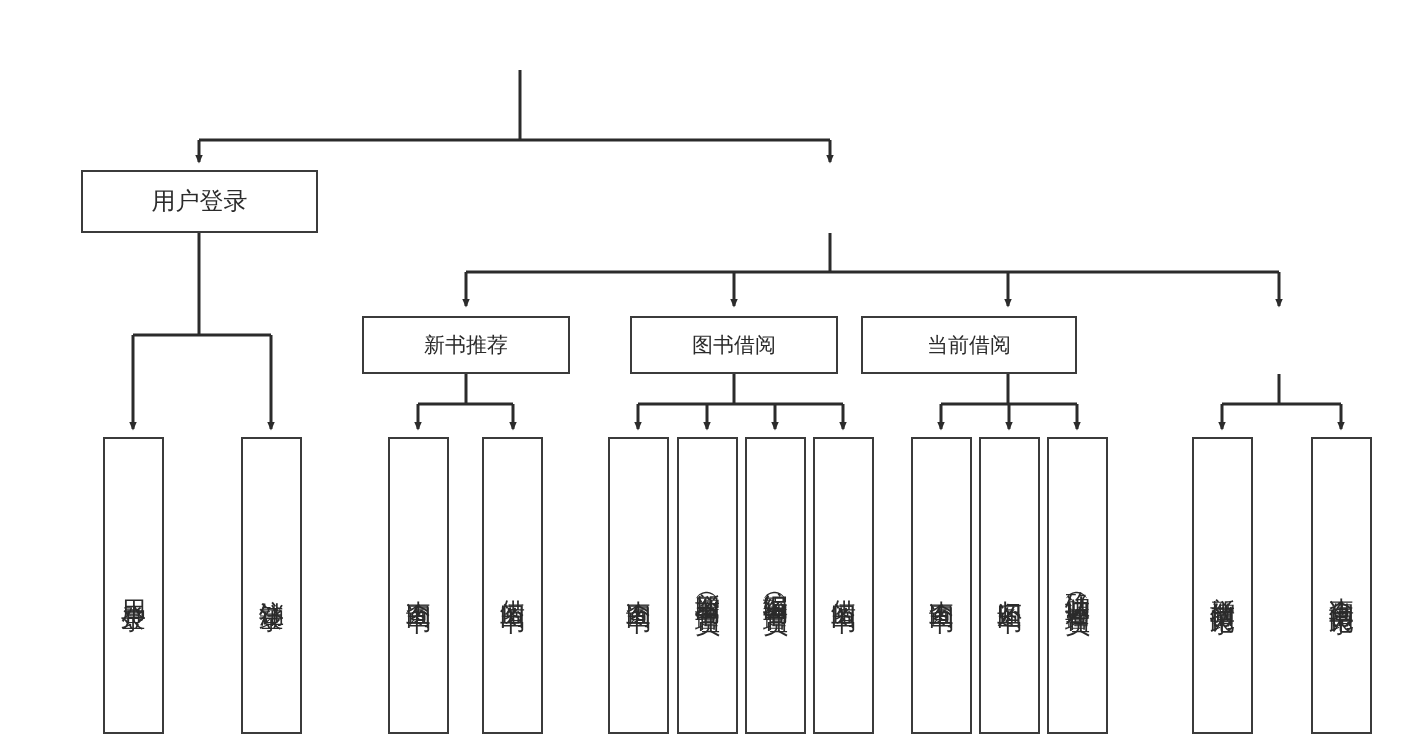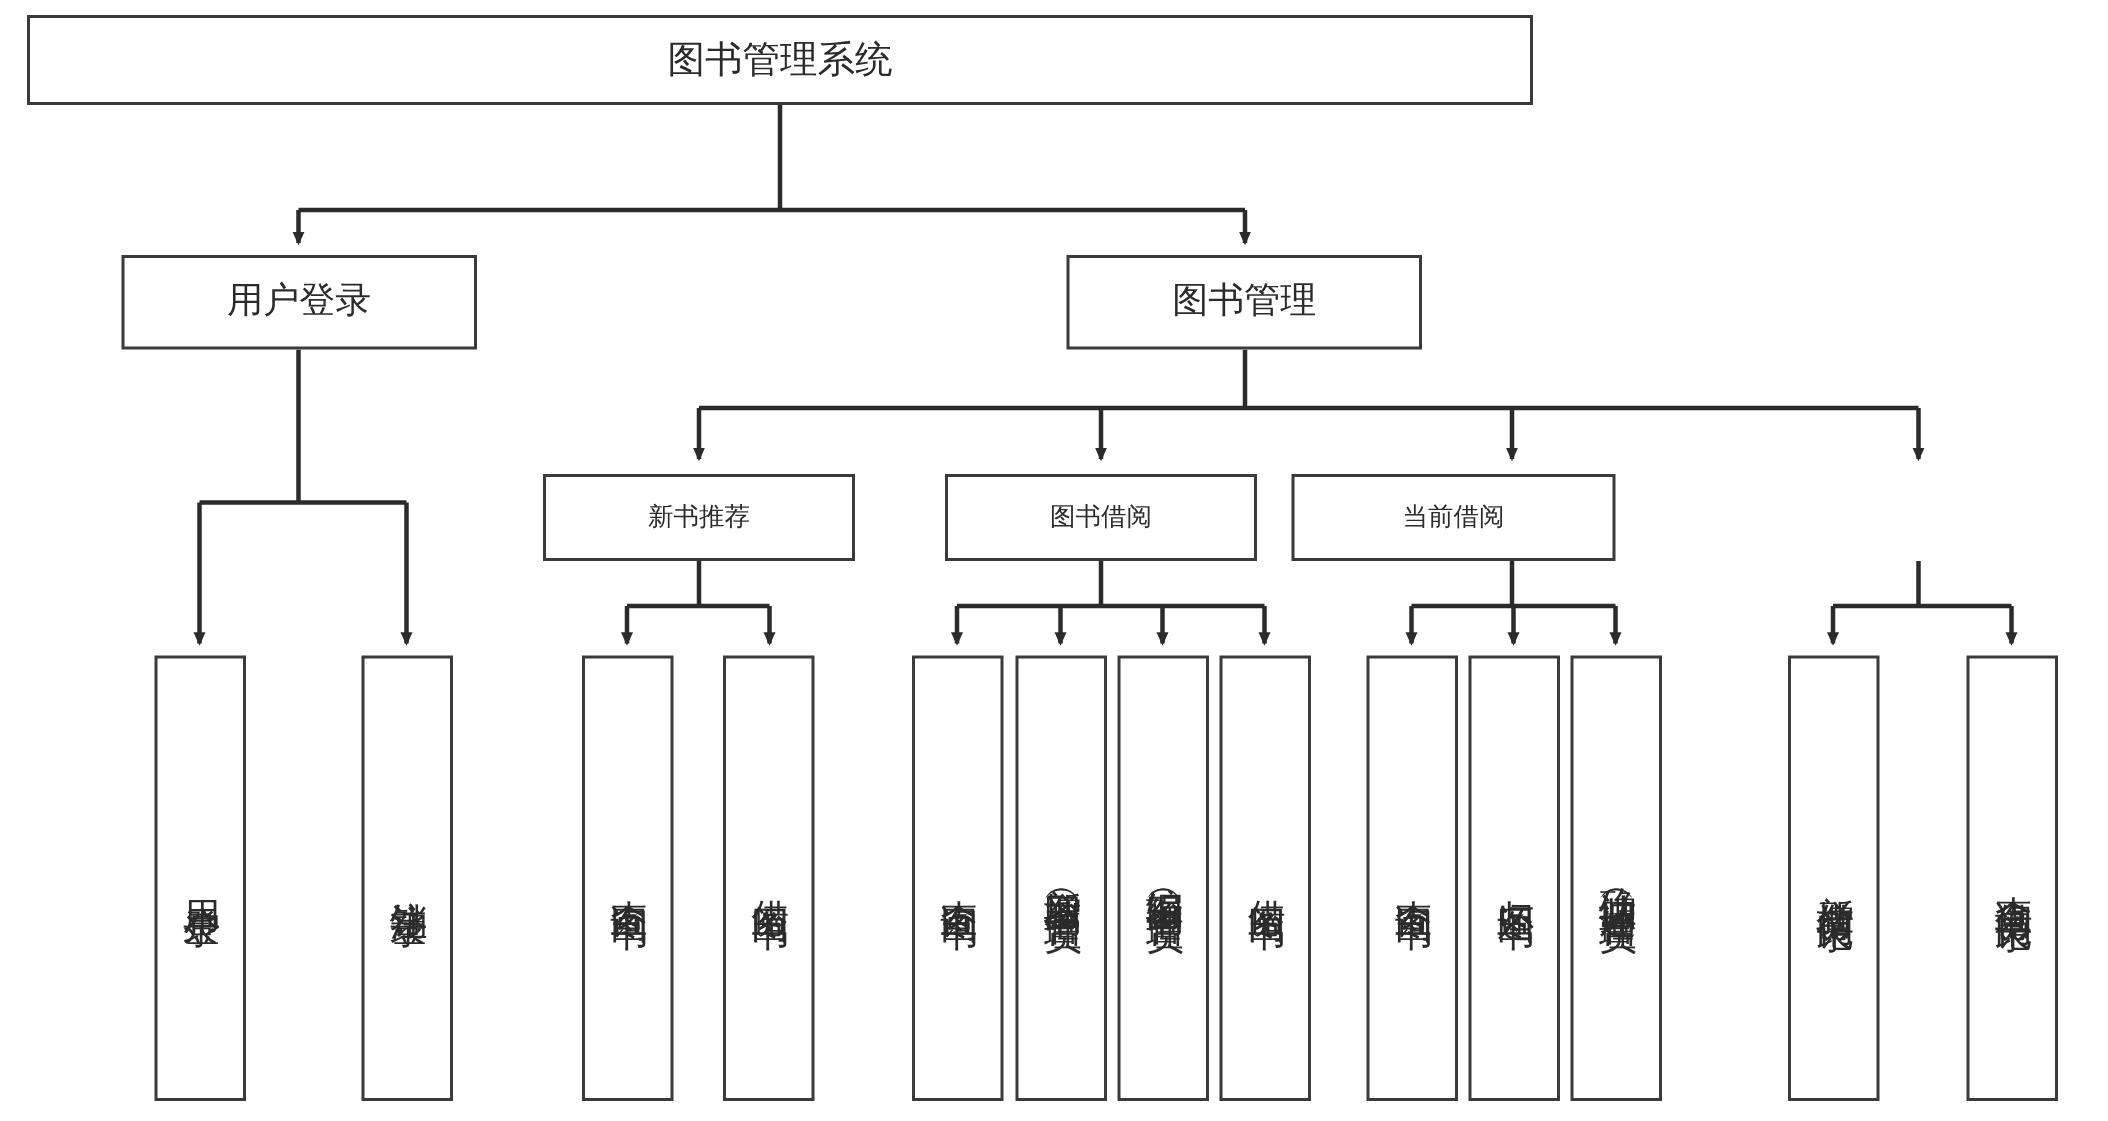--- a/index.html
+++ b/index.html
@@ -42,21 +42,21 @@
     line-height: 1.12;
     white-space: nowrap;
   }
   .node-root .node-label {
     font-size: 25px;
   }
   .node-l2 .node-label {
     font-size: 24px;
   }
   .node-l3 .node-label {
-    font-size: 17px;
+    font-size: 21px;
   }
   .node-leaf {
     padding: 6px 0;
     align-items: center;
   }
   .node-leaf .node-label {
     writing-mode: vertical-rl;
     text-orientation: upright;
     font-size: 25px;
     letter-spacing: 3px;
@@ -121,31 +121,25 @@
       <path d="M1009,404 L1009,429" marker-end="url(#arrowhead)"></path>
       <path d="M1077,404 L1077,429" marker-end="url(#arrowhead)"></path>
 
       <path d="M1279,374 L1279,404"></path>
       <path d="M1222,404 L1341,404"></path>
       <path d="M1222,404 L1222,429" marker-end="url(#arrowhead)"></path>
       <path d="M1341,404 L1341,429" marker-end="url(#arrowhead)"></path>
     </g>
   </svg>
 
-  <div class="node node-root" style="left:18px; top:10px; width:1004px; height:60px;">
-    <span class="node-label">图书管理系统</span>
-  </div>
 
   <div class="node node-l2" style="left:81px; top:170px; width:237px; height:63px;">
     <span class="node-label">用户登录</span>
   </div>
 
-  <div class="node node-l2" style="left:711px; top:170px; width:237px; height:63px;">
-    <span class="node-label">图书管理</span>
-  </div>
 
   <div class="node node-l3" style="left:362px; top:316px; width:208px; height:58px;">
     <span class="node-label">新书推荐</span>
   </div>
 
   <div class="node node-l3" style="left:630px; top:316px; width:208px; height:58px;">
     <span class="node-label">图书借阅</span>
   </div>
 
   <div class="node node-l3" style="left:861px; top:316px; width:216px; height:58px;">

